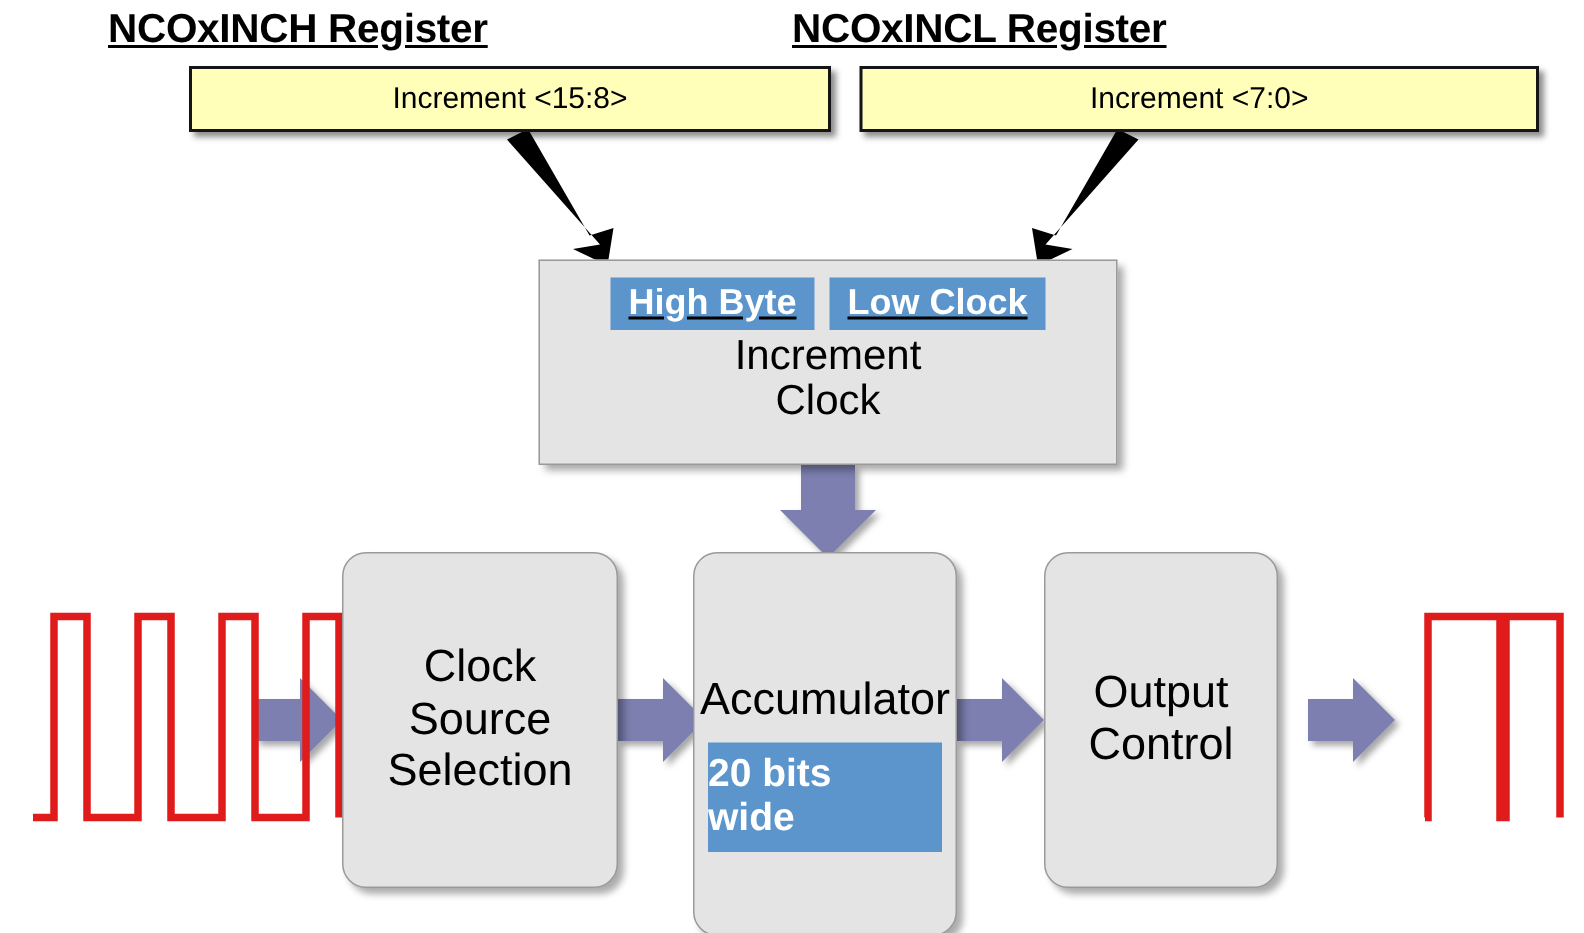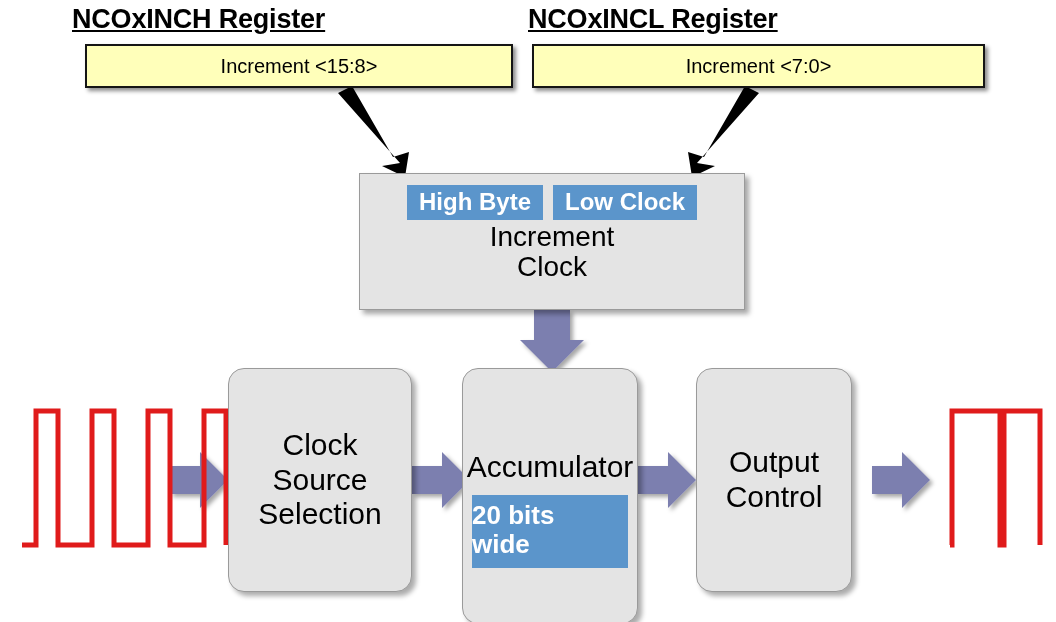--- a/index.html
+++ b/index.html
@@ -34,20 +34,21 @@
   
   .reg-box {
     position: absolute;
     background: #ffffba;
     border: 2px solid #151515;
     box-sizing: border-box;
     box-shadow: 3px 3px 4px rgba(0,0,0,0.45);
     display: flex;
     align-items: center;
     justify-content: center;
+    margin-left: 41px;
   }
   .reg-box-label {
     font-size: 20px;
     color: #000000;
     white-space: nowrap;
   }
 
   
   .increment-box {
     position: absolute;
@@ -56,20 +57,21 @@
     box-sizing: border-box;
     box-shadow: 4px 4px 5px rgba(0,0,0,0.35);
     display: flex;
     flex-direction: column;
     align-items: center;
   }
   .byte-row {
     display: flex;
     gap: 10px;
     margin-top: 11px;
+    text-decoration: underline;
   }
   .byte-chip {
     background: #5b95cb;
     color: #ffffff;
     font-weight: bold;
     font-size: 24px;
     padding: 4px 12px 6px 12px;
     white-space: nowrap;
     line-height: 1.05;
   }

